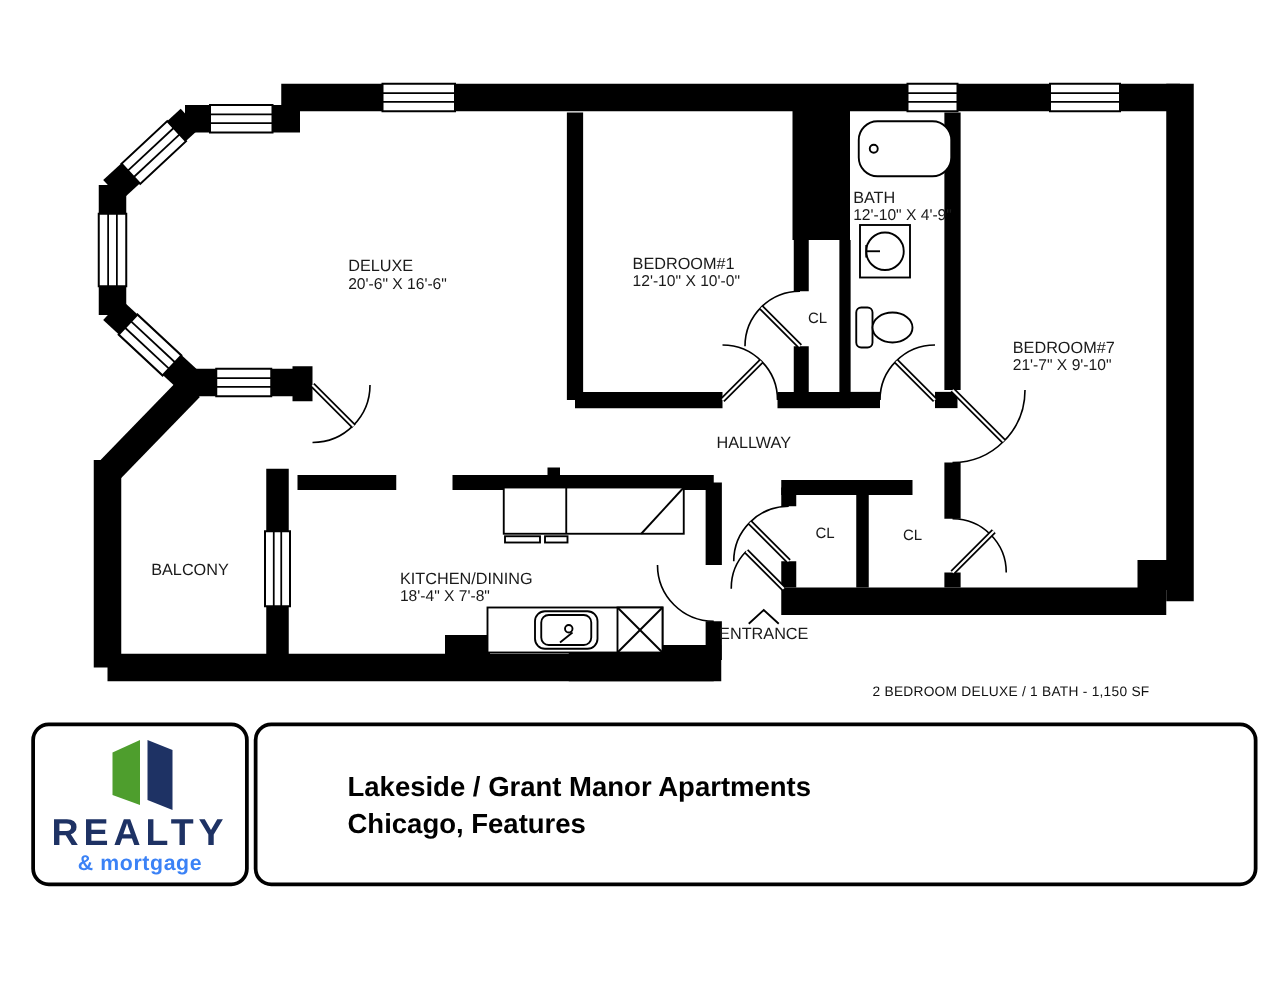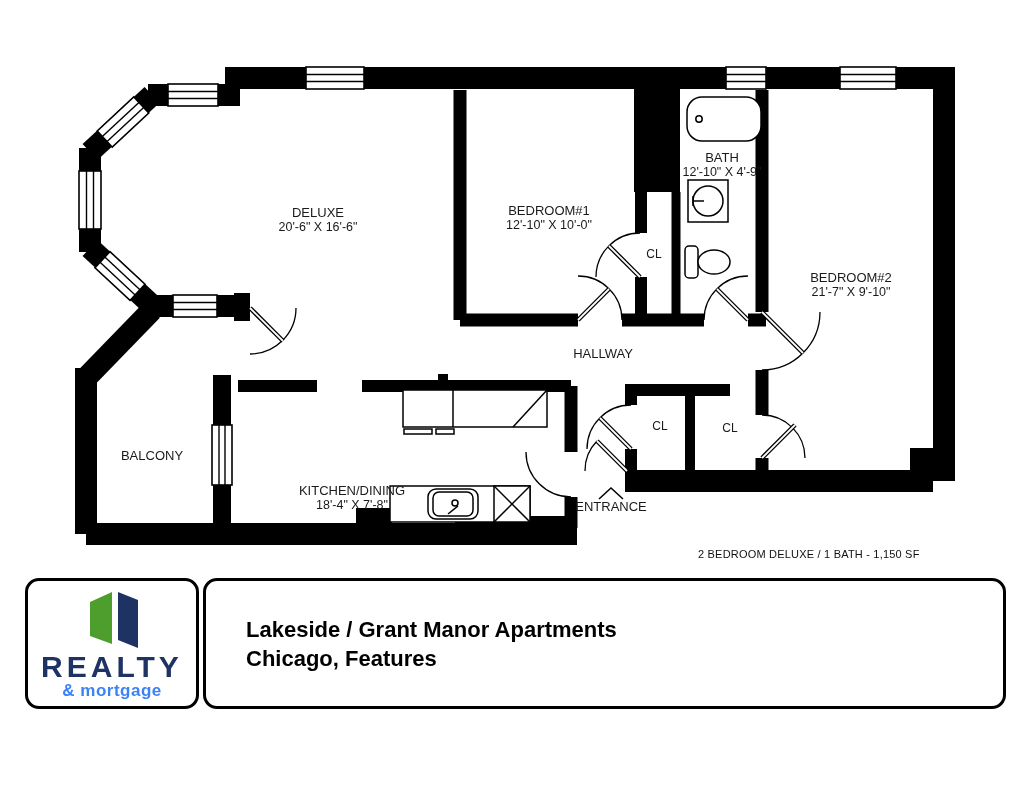--- a/index.html
+++ b/index.html
@@ -1,37 +1,37 @@
 <!DOCTYPE html>
 <html><head>
 <meta charset="utf-8">
 <style>
   html,body{margin:0;padding:0;background:#fff;}
   .page{position:relative;width:1024px;height:791px;background:#fff;
         font-family:"Liberation Sans", sans-serif;overflow:hidden;}
   .plan{position:absolute;left:0;top:0;width:1024px;height:570px;}
   .plan svg{position:absolute;left:0;top:0;}
-  .rlabel{position:absolute;transform:translate(-50%,-50%);text-align:center;
+  .rlabel{position:absolute;transform:translate(-50%,-50%);text-align:left;
           color:#1a1a1a;font-size:13px;line-height:14px;white-space:nowrap;}
   .rlabel .dims{font-size:12.5px;}
   .cl{font-size:12px;}
   .summary{position:absolute;left:698px;top:548px;font-size:11px;color:#111;
            letter-spacing:.2px;white-space:nowrap;}
   .logo-box{position:absolute;left:25px;top:578px;width:168px;height:125px;
             border:3px solid #000;border-radius:14px;background:#fff;
             display:flex;flex-direction:column;align-items:center;justify-content:flex-start;}
   .logo-mark{margin-top:7px;}
   .logo-realty{font-size:30px;font-weight:bold;letter-spacing:4px;color:#1e3264;
                line-height:30px;margin-top:2px;}
   .logo-mortgage{font-size:17px;font-weight:bold;color:#3b82f6;line-height:18px;
                  letter-spacing:.5px;}
   .addr-box{position:absolute;left:203px;top:578px;width:797px;height:125px;
             border:3px solid #000;border-radius:14px;background:#fff;
             display:flex;flex-direction:column;justify-content:center;}
-  .addr-box div{margin-left:40px;font-size:22px;font-weight:bold;color:#000;
+  .addr-box div{margin-left:72px;font-size:22px;font-weight:bold;color:#000;
                 line-height:29px;}
   .disclaimer{position:absolute;left:27px;top:723px;width:980px;font-size:11.5px;
               color:#111;}
 </style>
 </head>
 <body>
 
 <div class="page">
 
   <div class="plan">
@@ -197,24 +197,24 @@
     </div>
     <div class="rlabel" style="left:549px;top:218px;">
       <div>BEDROOM#1</div>
       <div class="dims">12'-10" X 10'-0"</div>
     </div>
     <div class="rlabel" style="left:722px;top:165px;">
       <div>BATH</div>
       <div class="dims">12'-10" X 4'-9"</div>
     </div>
     <div class="rlabel" style="left:851px;top:285px;">
-      <div>BEDROOM#2</div>
+      <div>BEDROOM#7</div>
       <div class="dims">21'-7" X 9'-10"</div>
     </div>
-    <div class="rlabel" style="left:352px;top:470px;margin-top:28px;">
+    <div class="rlabel" style="left:373px;top:470px;">
       <div>KITCHEN/DINING</div>
       <div class="dims">18'-4" X 7'-8"</div>
     </div>
     <div class="rlabel" style="left:603px;top:354px;">HALLWAY</div>
     <div class="rlabel" style="left:152px;top:456px;">BALCONY</div>
     <div class="rlabel cl" style="left:654px;top:254px;">CL</div>
     <div class="rlabel cl" style="left:660px;top:426px;">CL</div>
     <div class="rlabel cl" style="left:730px;top:428px;">CL</div>
     <div class="rlabel" style="left:611px;top:507px;">ENTRANCE</div>
 

